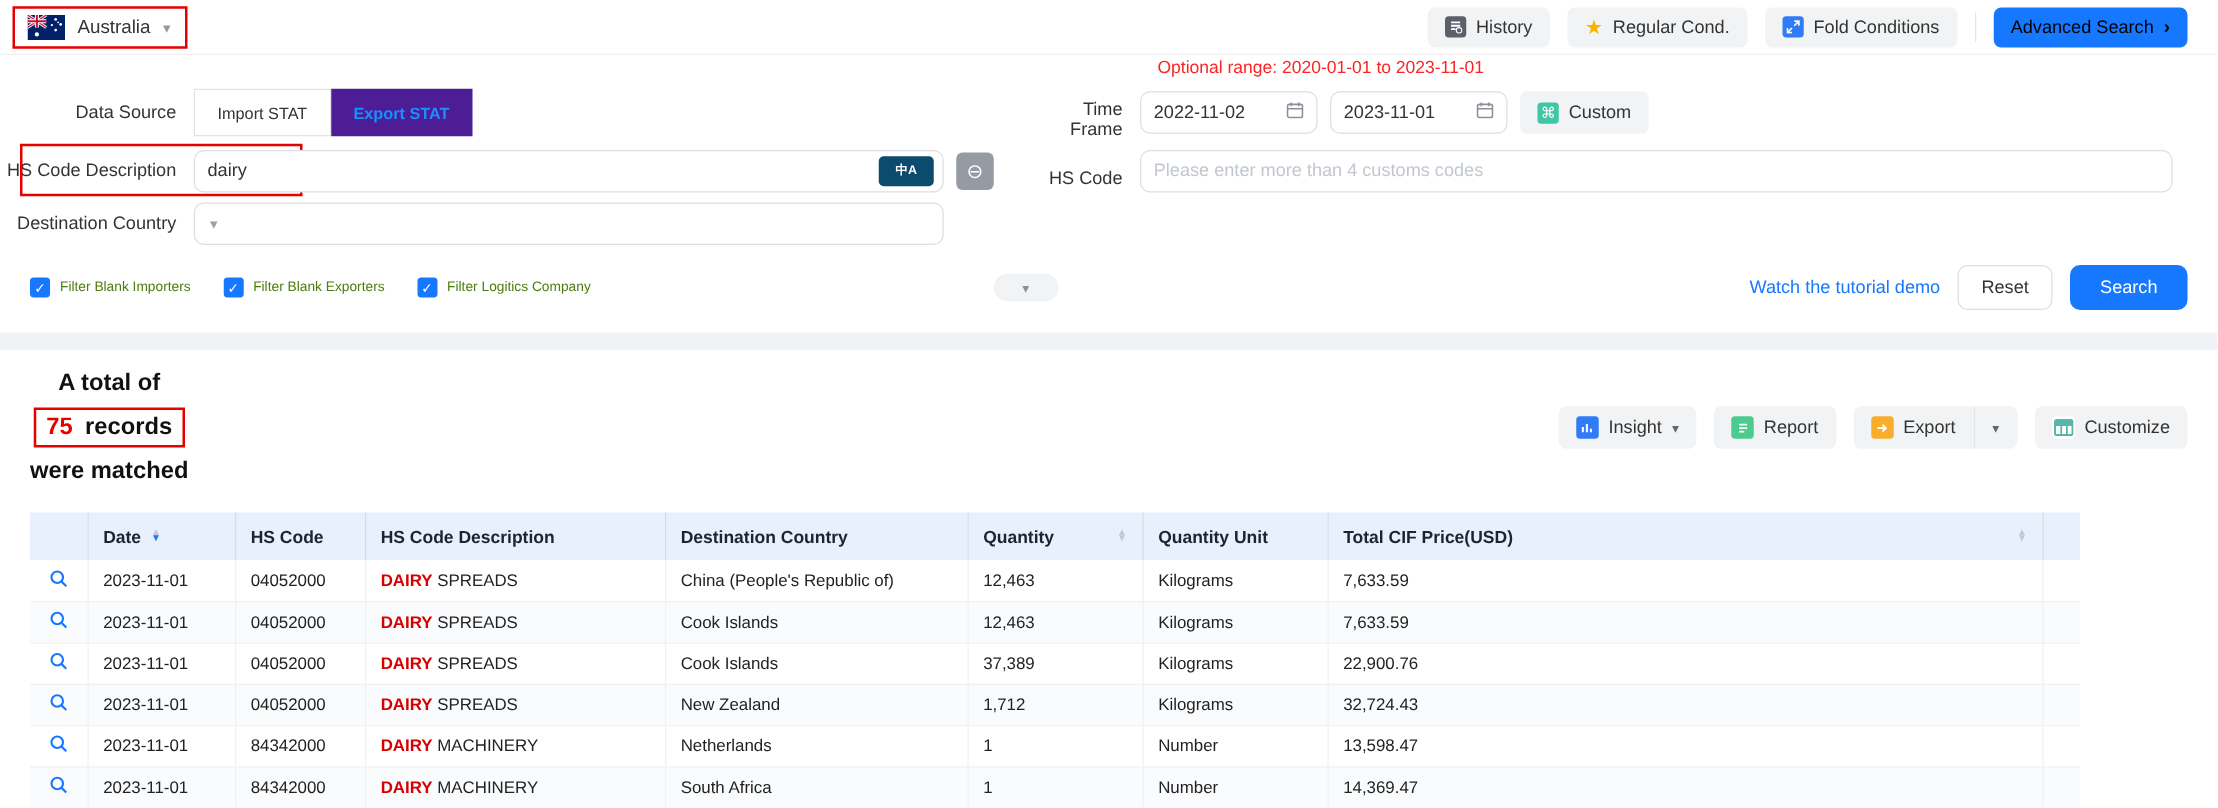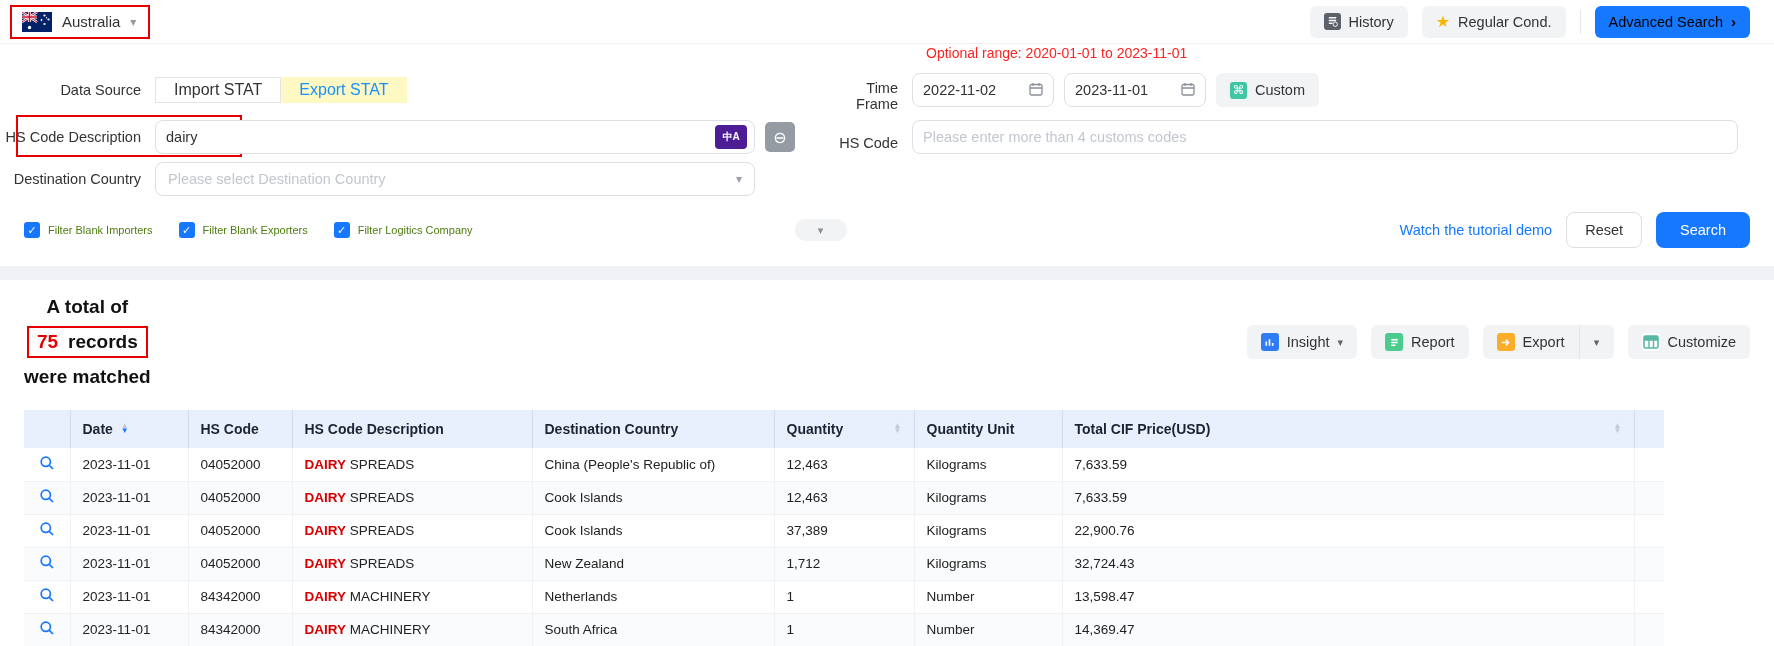--- a/index.html
+++ b/index.html
@@ -19,34 +19,34 @@
   .star { color:#f7b500; font-size:16px; }
 
   
   .form { padding:24px 0 0 0; position:relative; }
   .form-row { display:flex; align-items:center; margin-bottom:8px; }
   .half-left { display:flex; align-items:center; width:830px; flex:0 0 830px; }
   .half-right { display:flex; align-items:center; flex:1 1 auto; padding-right:36px; position:relative; }
   .lbl { width:155px; flex:0 0 155px; text-align:right; padding-right:14px; font-size:14.5px; color:#333; }
   .lbl-r { width:82px; flex:0 0 82px; text-align:right; padding-right:14px; font-size:14.5px; color:#333;margin-top:12px; }
   .tabs { display:flex; }
-  .tab { height:26px; padding:0 18px; display:flex; align-items:center; font-size:16px; cursor:pointer; }
+  .tab { height:38px; padding:0 18px; display:flex; align-items:center; font-size:13px; cursor:pointer; }
   .tab-import { background:#fff; border:1px solid #e3e3e3; color:#333; }
-  .tab-export { background:#fef9c3; color:#1890ff; }
+  .tab-export { background:#4c1d95; color:#1890ff;font-weight:bold; }
   .optional-range { position:absolute; top:-23px; left:96px; color:#fb2323; font-size:14px; white-space:nowrap; }
   .date-input { width:142px; height:34px; border:1px solid #dcdfe3; border-radius:8px; display:flex; align-items:center; padding:0 10px; font-size:14.5px; color:#333; gap:6px; margin-right:10px; cursor:pointer; background:#fff; }
   .date-input span.dval { flex:1; }
   .cal { color:#8a8f99; }
   .custom-btn { height:34px; background:#f1f3f5; border:none; border-radius:6px; display:flex; align-items:center; gap:8px; padding:0 14px; font-size:14.5px; color:#333; cursor:pointer; font-family:inherit; }
   .custom-ic { background:#3fc6a4; color:#fff; font-size:12px; width:17px; height:17px; }
   .text-input { height:34px; border:1px solid #dcdfe3; border-radius:8px; font-size:14.5px; padding:0 10px; color:#333; font-family:inherit; background:#fff; }
   .text-input::placeholder { color:#c2c7cf; }
   .hs-desc-wrap { position:relative; width:600px; }
   .hs-desc-wrap input { width:100%; padding-right:42px; }
-  .translate-ic { position:absolute; right:8px; top:5px; width:32px; height:24px; background:#4c1d95; border-radius:4px; color:#fff; font-size:10px; font-weight:bold; display:flex; align-items:center; justify-content:center; cursor:pointer; line-height:1; }
+  .translate-ic { position:absolute; right:8px; top:5px; width:44px; height:24px; background:#0c4a6e; border-radius:4px; color:#fff; font-size:10px; font-weight:bold; display:flex; align-items:center; justify-content:center; cursor:pointer; line-height:1; }
   .exact-btn { width:30px; height:30px; margin-left:10px; background:#959ba3; border:none; border-radius:5px; color:#fff; font-size:16px; display:flex; align-items:center; justify-content:center; cursor:pointer; }
   .hscode-input { flex:1 1 auto; }
   .select { width:600px; height:34px; border:1px solid #dcdfe3; border-radius:8px; display:flex; align-items:center; padding:0 12px; background:#fff; cursor:pointer; }
   .select .ph { color:#c2c7cf; font-size:14.5px; flex:1; }
   .select .caret { color:#9aa0a8; font-size:12px; }
 
   
   .anno { position:absolute; border:2px solid #e60000; pointer-events:none; }
   .anno-hsdesc { left:16px; top:-5px; width:226px; height:42px; }
 
@@ -119,20 +119,29 @@
         <svg width="11" height="11" viewBox="0 0 12 12">
             <path d="M2 2 H10 M2 5 H10 M2 8 H6" stroke="#fff" stroke-width="1.6"></path>
             <circle cx="9" cy="9" r="2.4" fill="#5b6069" stroke="#fff" stroke-width="1"></circle>
           </svg>
       </span>
       <span>History</span>
     </button>
     <button class="tb-btn">
       <span class="star">★</span>
       <span>Regular Cond.</span>
+    </button>
+    <button class="tb-btn">
+      <span class="icon-sq" style="background:#2f7cf6">
+        <svg width="11" height="11" viewBox="0 0 12 12">
+            <path d="M7 1 L11 1 L11 5 M11 1 L7 5" stroke="#fff" stroke-width="1.4" fill="none"></path>
+            <path d="M5 11 L1 11 L1 7 M1 11 L5 7" stroke="#fff" stroke-width="1.4" fill="none"></path>
+          </svg>
+      </span>
+      <span>Fold Conditions</span>
     </button>
     <div class="tb-divider"></div>
     <button class="tb-btn tb-primary">
       <span>Advanced Search</span>
       <span class="chev">›</span>
     </button>
   </div>
 </div>
 
 <div class="form">
@@ -186,21 +195,20 @@
     <div class="half-right">
       <span class="lbl-r">HS Code</span>
       <input class="text-input hscode-input" type="text" placeholder="Please enter more than 4 customs codes" style="">
     </div>
   </div>
 
   <div class="form-row">
     <div class="half-left">
       <span class="lbl">Destination Country</span>
       <div class="select">
-        <span class="ph">Please select Destination Country</span>
         <span class="caret">▾</span>
       </div>
     </div>
     <div class="half-right"></div>
   </div>
 
   <div class="filters-row">
     <div class="cbx-item">
       <span class="cbx">✓</span>
       <span class="cbx-label">Filter Blank Importers</span>

